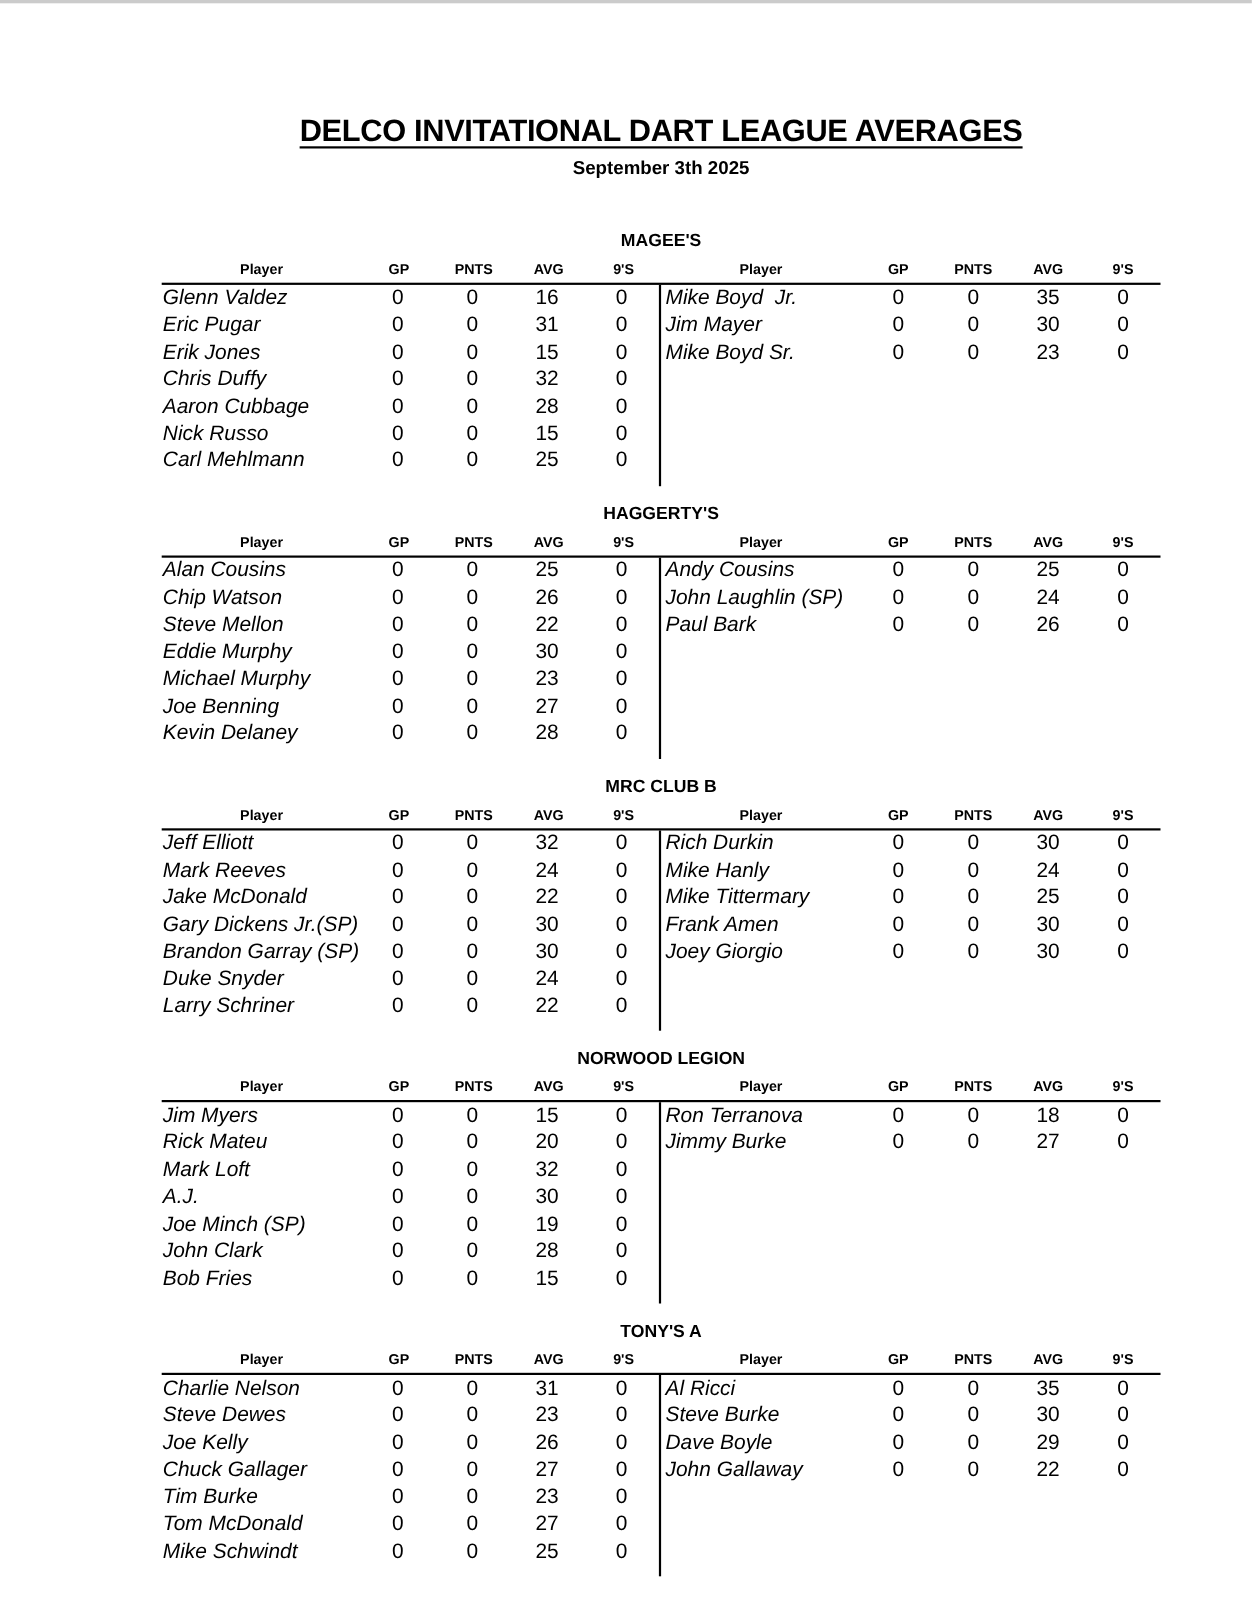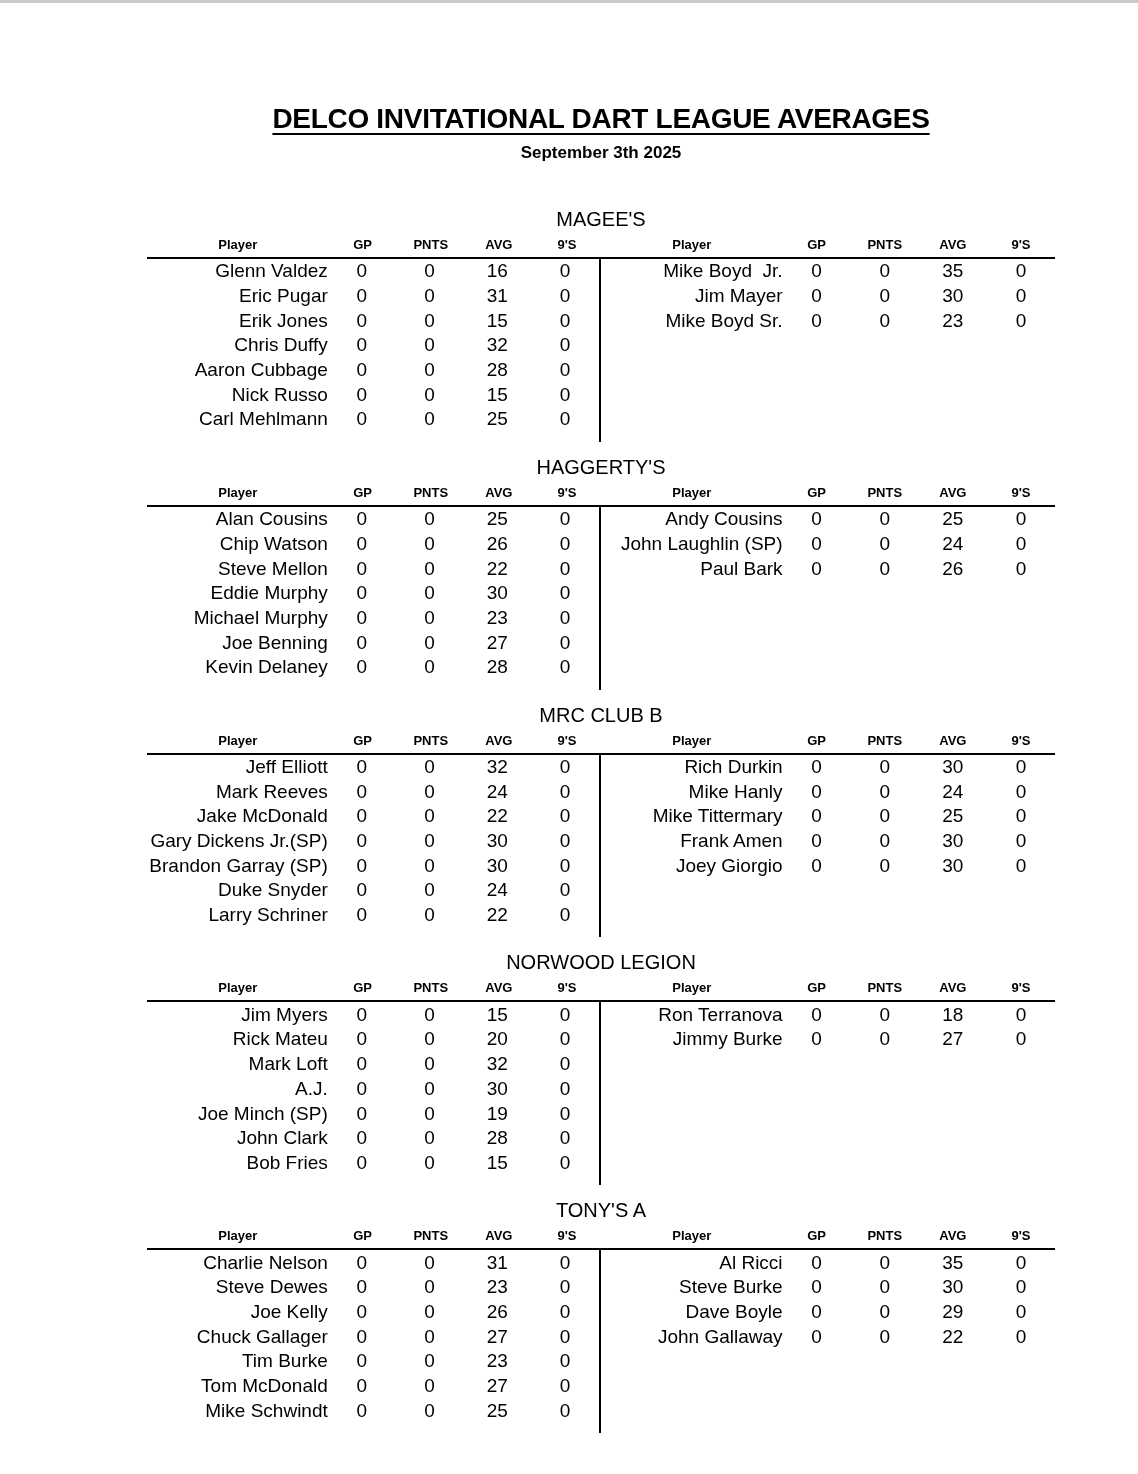--- a/index.html
+++ b/index.html
@@ -38,22 +38,22 @@
     margin-top: 5px;
     text-align: center;
     font-size: 17px;
     font-weight: bold;
     line-height: 24px;
   }
   #sections { margin-top: 42px; }
   .section { margin-bottom: 13px; }
   .team-title {
     text-align: center;
-    font-size: 20px;
-    font-weight: normal;
+    font-size: 16px;
+    font-weight: bold;
     height: 25px;
     line-height: 25px;
   }
   .header-row {
     display: flex;
     height: 25px;
     border-bottom: 2px solid #000;
   }
   .hdr-half { display: flex; width: 454px; }
   .hdr-cell {
@@ -67,25 +67,26 @@
   .section-body { display: flex; align-items: flex-start; }
   .half-rows { width: 454px; box-sizing: border-box; }
   .half-rows.left {
     border-right: 2px solid #000;
     padding-bottom: 10px;
   }
   .row { display: flex; height: 24.7px; align-items: center; }
   .c { font-size: 19px; }
   .c.name {
     width: 40%;
-    text-align: right;
+    text-align: left;
     white-space: pre;
     overflow: visible;
     padding-left: 1px;
     box-sizing: border-box;
+    font-style: italic;
   }
   .half-rows.right .c.name { padding-left: 4px; }
   .c.num { width: 15%; text-align: center; }
 </style>
 </head>
 <body>
 
 <div class="top-strip"></div>
 
 <div class="doc">

